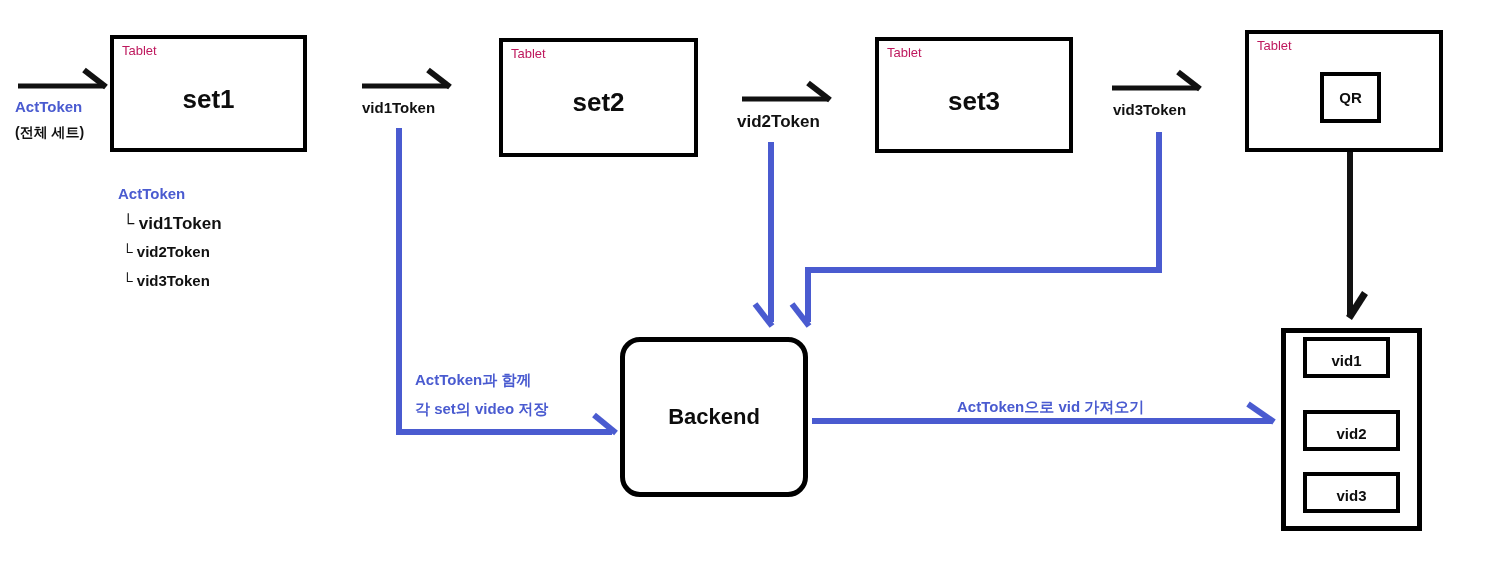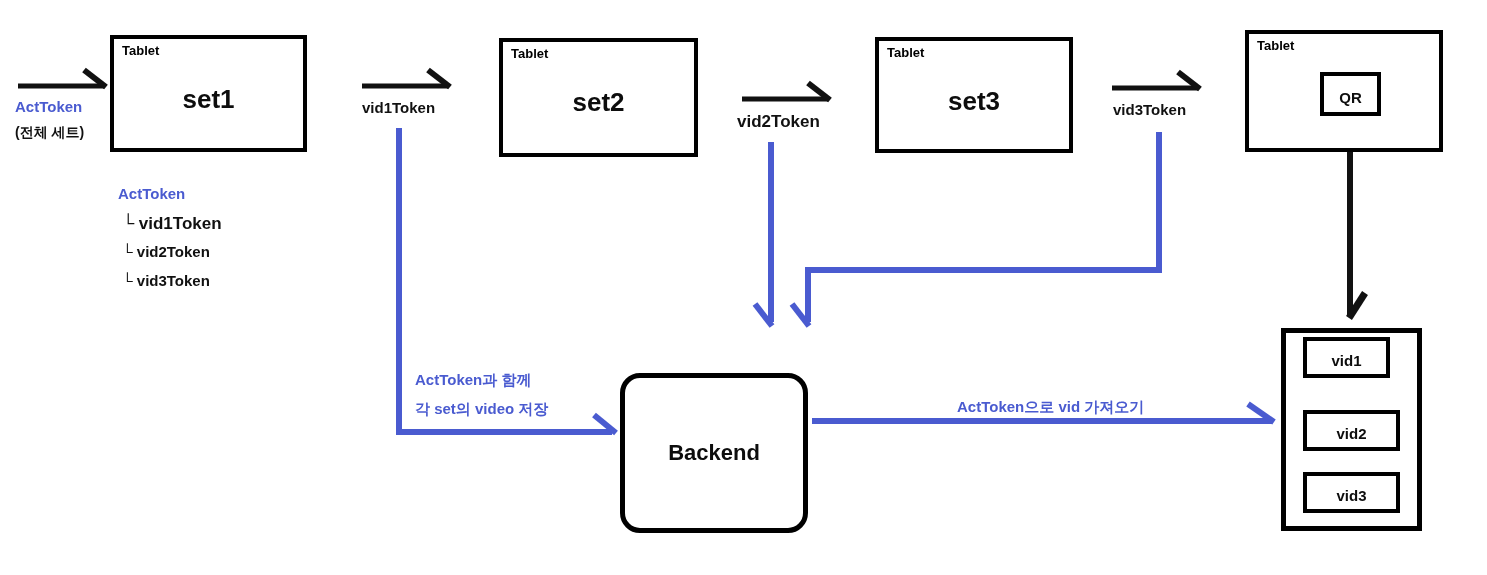--- a/index.html
+++ b/index.html
@@ -1,21 +1,21 @@
 <!DOCTYPE html>
 <html><head>
 <meta charset="utf-8">
 <style>
   html,body{margin:0;padding:0;background:#ffffff;}
   #stage{position:relative;width:1487px;height:575px;background:#ffffff;
          font-family:"Liberation Sans","DejaVu Sans",sans-serif;overflow:hidden;}
   .box{position:absolute;background:#ffffff;border:4px solid #000000;box-sizing:border-box;}
   .box-round{position:absolute;background:#ffffff;border:5px solid #000000;
-             box-sizing:border-box;border-radius:20px;margin-top:36px;}
-  .tablet-label{position:absolute;left:8px;top:4px;font-size:13px;font-weight:bold;color:#000000;}
+             box-sizing:border-box;border-radius:20px;}
+  .tablet-label{position:absolute;left:8px;top:4px;font-size:13px;font-weight:normal;color:#be185d;}
   .set-label{position:absolute;left:0;right:0;text-align:center;font-size:26px;font-weight:bold;color:#0d0d0d;}
   .mid-label{position:absolute;left:0;right:0;text-align:center;font-weight:bold;color:#0d0d0d;}
   .txt{position:absolute;white-space:nowrap;font-weight:bold;}
   .blue{color:#4a5bd0;}
   .blk{color:#111111;}
   svg.layer{position:absolute;left:0;top:0;width:1487px;height:575px;pointer-events:none;}
 </style>
 </head>
 <body>
 
@@ -80,21 +80,21 @@
   </div>
 
   <div class="box" style="left:875px;top:37px;width:198px;height:116px;">
     <span class="tablet-label">Tablet</span>
     <span class="set-label" style="top:45px;">set3</span>
   </div>
 
   <div class="box" style="left:1245px;top:30px;width:198px;height:122px;">
     <span class="tablet-label">Tablet</span>
   </div>
-  <div class="box" style="left:1320px;top:72px;width:61px;height:44px;">
+  <div class="box" style="left:1320px;top:72px;width:61px;height:51px;">
     <span class="mid-label" style="top:13px;font-size:15px;">QR</span>
   </div>
 
   <span class="txt blue" style="left:15px;top:98px;font-size:15px;">ActToken</span>
   <span class="txt blk" style="left:15px;top:124px;font-size:14px;">(전체 세트)</span>
 
   <span class="txt blue" style="left:118px;top:185px;font-size:15px;">ActToken</span>
   <span class="txt blk" style="left:122px;top:214px;font-size:17px;">└ vid1Token</span>
   <span class="txt blk" style="left:122px;top:243px;font-size:15px;">└ vid2Token</span>
   <span class="txt blk" style="left:122px;top:272px;font-size:15px;">└ vid3Token</span>

